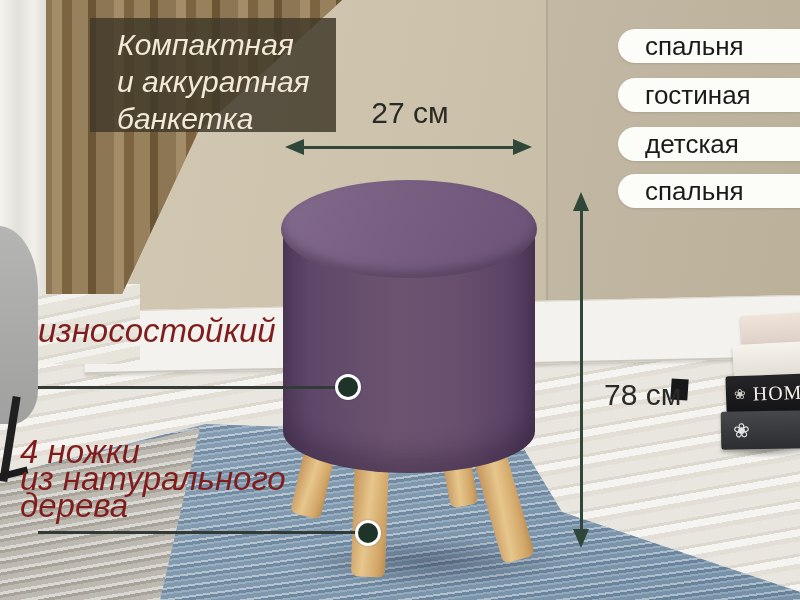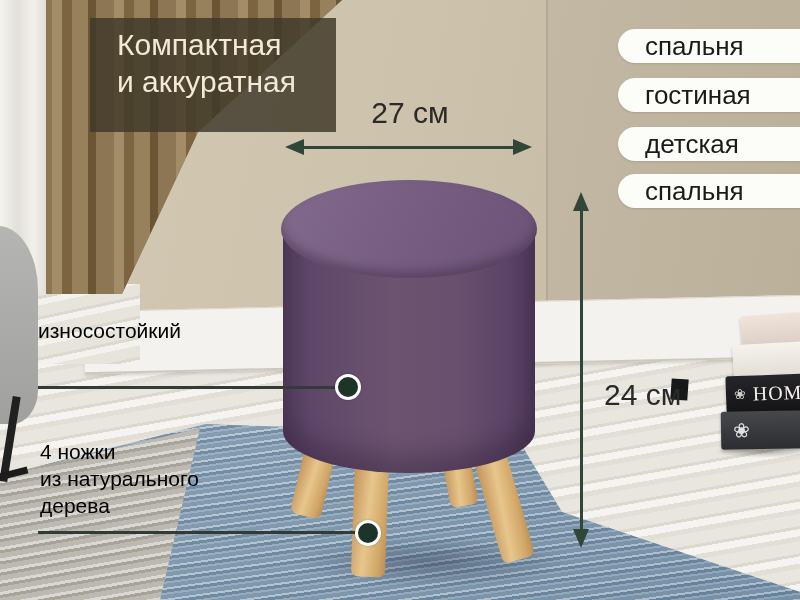--- a/index.html
+++ b/index.html
@@ -83,44 +83,44 @@
   .pouf-body{left:283px;top:228px;width:252px;height:245px;
     background:linear-gradient(90deg,#523c5c 0%,#5f4769 12%,#6c5470 45%,#684f6e 70%,#5c4466 88%,#4e3858 100%);
     border-bottom-left-radius:126px 42px;border-bottom-right-radius:126px 42px;
     box-shadow:inset 0 -18px 22px rgba(30,15,35,.28);}
   .pouf-top{left:281px;top:180px;width:256px;height:98px;border-radius:50%;
     background:linear-gradient(115deg,#826a8c 0%,#785f82 45%,#6b5276 100%);
     box-shadow:inset 0 -7px 10px rgba(45,28,52,.35);}
 
   
   .title-box{left:90px;top:18px;width:246px;height:114px;background:rgba(64,56,41,.83);
-    box-sizing:border-box;padding:8px 0 0 27px;color:#f2e9d7;font-size:30px;line-height:37px;}
+    box-sizing:border-box;padding:8px 0 0 27px;color:#f2e9d7;font-size:30px;line-height:37px;font-style:italic;}
   .tag{left:618px;width:200px;height:34px;border-radius:17px;background:#fcfcf8;
     display:flex;align-items:center;padding-left:27px;box-sizing:border-box;
     font-size:26px;color:#1a1a1a;box-shadow:0 1px 2px rgba(80,70,50,.18);}
   .tag1{top:29px;} .tag2{top:78px;} .tag3{top:127px;} .tag4{top:174px;}
 
   .dim-label{font-size:30px;color:#2a2a27;}
   .hdim-label{left:288px;top:96px;width:244px;text-align:center;}
   .hdim-line{left:302px;top:146px;width:212px;height:3px;background:#2f4639;}
   .hdim-arrow-l{left:285px;top:139px;width:0;height:0;
     border-right:19px solid #2f4639;border-top:8px solid transparent;border-bottom:8px solid transparent;}
   .hdim-arrow-r{left:513px;top:139px;width:0;height:0;
     border-left:19px solid #2f4639;border-top:8px solid transparent;border-bottom:8px solid transparent;}
   .vdim-label{left:604px;top:378px;width:110px;}
   .vdim-line{left:580px;top:209px;width:3px;height:322px;background:#2f4639;}
   .vdim-arrow-u{left:573px;top:192px;width:0;height:0;
     border-bottom:19px solid #2f4639;border-left:8px solid transparent;border-right:8px solid transparent;}
   .vdim-arrow-d{left:573px;top:529px;width:0;height:0;
     border-top:19px solid #2f4639;border-left:8px solid transparent;border-right:8px solid transparent;}
 
-  .callout-text{color:#000000;font-size:21px;line-height:27px;}
+  .callout-text{color:#7f1d1d;font-size:33px;line-height:27px;font-style:italic;}
   .co-velour{left:38px;top:317px;line-height:28px;}
   .co-velour-line{left:38px;top:386px;width:300px;height:3px;background:#323b35;}
-  .co-legs{left:40px;top:438px;}
+  .co-legs{left:20px;top:438px;}
   .co-legs-line{left:38px;top:531px;width:320px;height:3px;background:#323b35;}
   .marker{width:20px;height:20px;border-radius:50%;background:#1f3428;border:3px solid #ffffff;
     box-shadow:0 0 2px rgba(0,0,0,.3);}
   .marker-velour{left:335px;top:374px;}
   .marker-legs{left:355px;top:520px;}
 </style>
 </head>
 <body>
 
 <div class="scene">
@@ -157,41 +157,42 @@
   <div class="abs leg leg-bl"></div>
   <div class="abs leg leg-br"></div>
   <div class="abs leg leg-fl"></div>
   <div class="abs leg leg-fr"></div>
   <div class="abs pouf-body"></div>
   <div class="abs pouf-top"></div>
 
   <div class="abs title-box">
     <div>Компактная</div>
     <div>и аккуратная</div>
+    <div>банкетка</div>
   </div>
 
   <div class="abs tag tag1">
     <span>спальня</span>
   </div>
   <div class="abs tag tag2">
     <span>гостиная</span>
   </div>
   <div class="abs tag tag3">
     <span>детская</span>
   </div>
   <div class="abs tag tag4">
     <span>спальня</span>
   </div>
 
   <div class="abs dim-label hdim-label">27 см</div>
   <div class="abs hdim-line"></div>
   <div class="abs hdim-arrow-l"></div>
   <div class="abs hdim-arrow-r"></div>
 
-  <div class="abs dim-label vdim-label">24 см</div>
+  <div class="abs dim-label vdim-label">78 см</div>
   <div class="abs vdim-line"></div>
   <div class="abs vdim-arrow-u"></div>
   <div class="abs vdim-arrow-d"></div>
 
   <div class="abs callout-text co-velour">
     <div>износостойкий</div>
   </div>
   <div class="abs co-velour-line"></div>
   <div class="abs marker marker-velour"></div>
 

